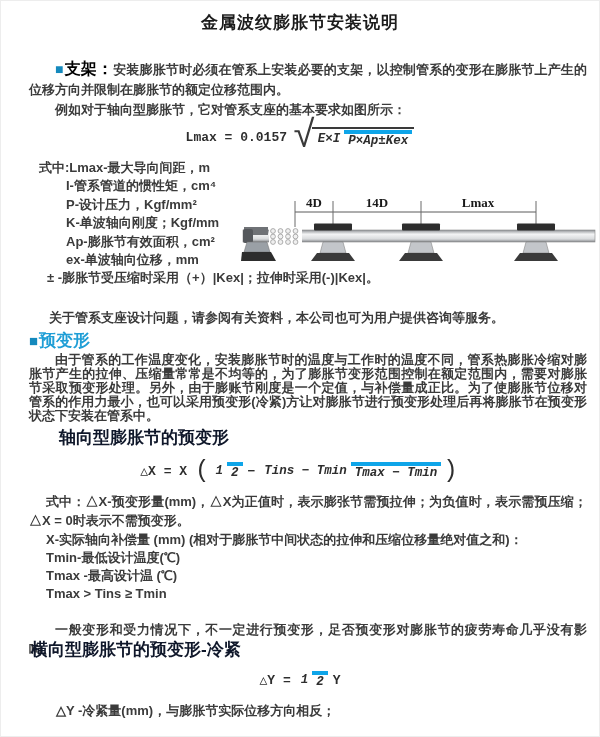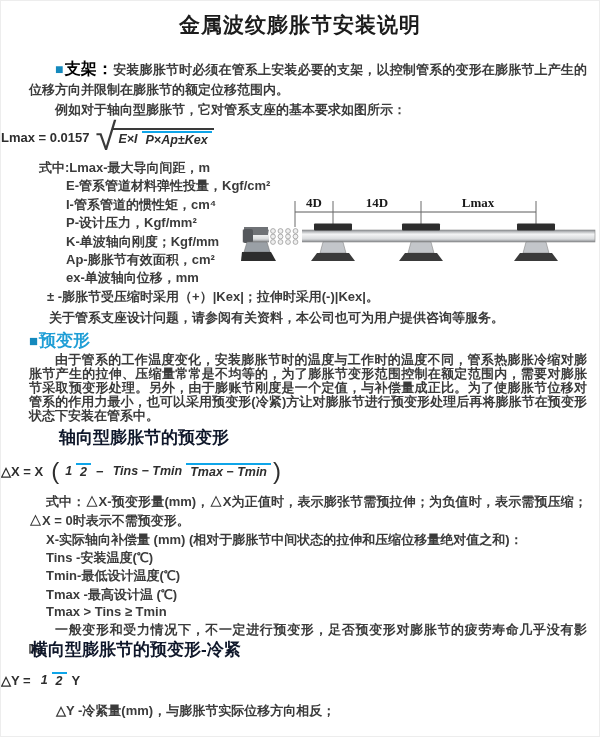--- a/index.html
+++ b/index.html
@@ -3,45 +3,45 @@
 <meta charset="utf-8">
 <style>
   html,body{margin:0;padding:0;background:#ffffff;}
   .page{
     position:relative;width:600px;height:737px;background:#fff;
     font-family:"Liberation Sans",sans-serif;color:#3b3b3b;overflow:hidden;
     border:1px solid #ededed;box-sizing:border-box;
   }
   .title{
     position:absolute;top:10px;left:0;width:100%;margin:0;text-align:center;
-    font-size:21px;font-weight:bold;color:#1c1c1c;letter-spacing:1px;
+    font-size:17px;font-weight:bold;color:#1c1c1c;letter-spacing:1px;
   }
   .para{position:absolute;left:28px;width:558px;margin:0;font-size:13px;
     font-weight:600;line-height:20px;text-align:justify;}
   .indent{text-indent:2em;}
   .sec-head-label{color:#000000;font-size:16px;font-weight:bold;}
   .marker{color:#1489bd;font-size:14px;margin-right:1px;font-style:normal;}
   .sec-title{position:absolute;margin:0;font-size:17px;font-weight:bold;color:#1f9ed6;}
   .sub-title{position:absolute;margin:0;font-size:17px;font-weight:bold;color:#0f172a;}
 
   
   .formula{
-    position:absolute;left:0;width:100%;display:flex;
-    align-items:center;font-family:Liberation Sans, sans-serif;color:#2e2e2e;font-size:13px;
+    position:absolute;left:0;width:100%;display:flex;justify-content:center;
+    align-items:center;font-family:Liberation Mono, monospace;color:#2e2e2e;font-size:13px;
   }
   .f-lhs{font-weight:bold;font-style:normal;margin-right:6px;white-space:pre;}
   .f-op{margin:0 5px;font-weight:bold;}
   .f-rhs{font-weight:bold;margin-left:5px;}
   .sqrt-wrap{display:inline-flex;align-items:center;}
   .sqrt-sign{font-size:38px;font-weight:400;line-height:30px;margin-right:-4px;color:#3a3a3a;}
   .sqrt-body{border-top:2px solid #3a3a3a;padding:1px 2px 0 2px;}
   .frac{display:inline-flex;flex-direction:row;align-items:center;
     line-height:14px;font-size:12.5px;font-style:italic;font-weight:bold;}
   .frac .ftop{padding:0 4px;}
-  .frac .fbot{border-top:2px solid #0ea5e9;padding:0 4px;}
+  .frac .fbot{border-top:4px solid #0ea5e9;padding:0 4px;}
   .paren{font-size:24px;font-weight:400;line-height:1;margin:0 2px;font-style:normal;}
 
   
   .defs{position:absolute;left:38px;top:158px;width:560px;font-size:13px;font-weight:600;}
   .def-line{height:18.4px;white-space:nowrap;}
   .def-line.ind{padding-left:27px;}
   .def-line.half{padding-left:8px;}
   .def-note{position:absolute;left:48px;top:308px;margin:0;font-size:13px;font-weight:600;text-align:right;}
 
   .axial-lines{position:absolute;left:45px;top:530px;font-size:13px;font-weight:600;}
@@ -70,21 +70,20 @@
         <span class="frac">
           <span class="ftop">E×I</span>
           <span class="fbot">P×Ap±Kex</span>
         </span>
       </span>
     </span>
   </div>
 
   <div class="defs">
     <div class="def-line">式中:Lmax-最大导向间距，m</div>
-    <div class="def-line ind">E-管系管道材料弹性投量，Kgf/cm²</div>
     <div class="def-line ind">I-管系管道的惯性矩，cm⁴</div>
     <div class="def-line ind">P-设计压力，Kgf/mm²</div>
     <div class="def-line ind">K-单波轴向刚度；Kgf/mm</div>
     <div class="def-line ind">Ap-膨胀节有效面积，cm²</div>
     <div class="def-line ind">ex-单波轴向位移，mm</div>
     <div class="def-line half">± -膨胀节受压缩时采用（+）|Kex|；拉伸时采用(-)|Kex|。</div>
   </div>
 
   <p class="def-note">关于管系支座设计问题，请参阅有关资料，本公司也可为用户提供咨询等服务。</p>
 
@@ -169,21 +168,20 @@
       <span class="ftop">Tins − Tmin</span>
       <span class="fbot">Tmax − Tmin</span>
     </span>
     <span class="paren">)</span>
   </div>
 
   <p class="para" style="top:492px;text-indent:1.3em;line-height:18.6px;">式中：△X-预变形量(mm)，△X为正值时，表示膨张节需预拉伸；为负值时，表示需预压缩；△X = 0时表示不需预变形。</p>
 
   <div class="axial-lines">
     <div>X-实际轴向补偿量 (mm) (相对于膨胀节中间状态的拉伸和压缩位移量绝对值之和)：</div>
-    <div>Tins -安装温度(℃)</div>
     <div>Tmin-最低设计温度(℃)</div>
     <div>Tmax -最高设计温 (℃)</div>
     <div>Tmax &gt; Tins ≥ Tmin</div>
   </div>
 
   <p class="para" style="top:619px;text-indent:2em;">一般变形和受力情况下，不一定进行预变形，足否预变形对膨胀节的疲劳寿命几乎没有影响。</p>
 
   <h3 class="sub-title" style="top:637px;left:30px;">横向型膨胀节的预变形-冷紧</h3>
 
   <div class="formula" style="top:663px;height:32px;">

